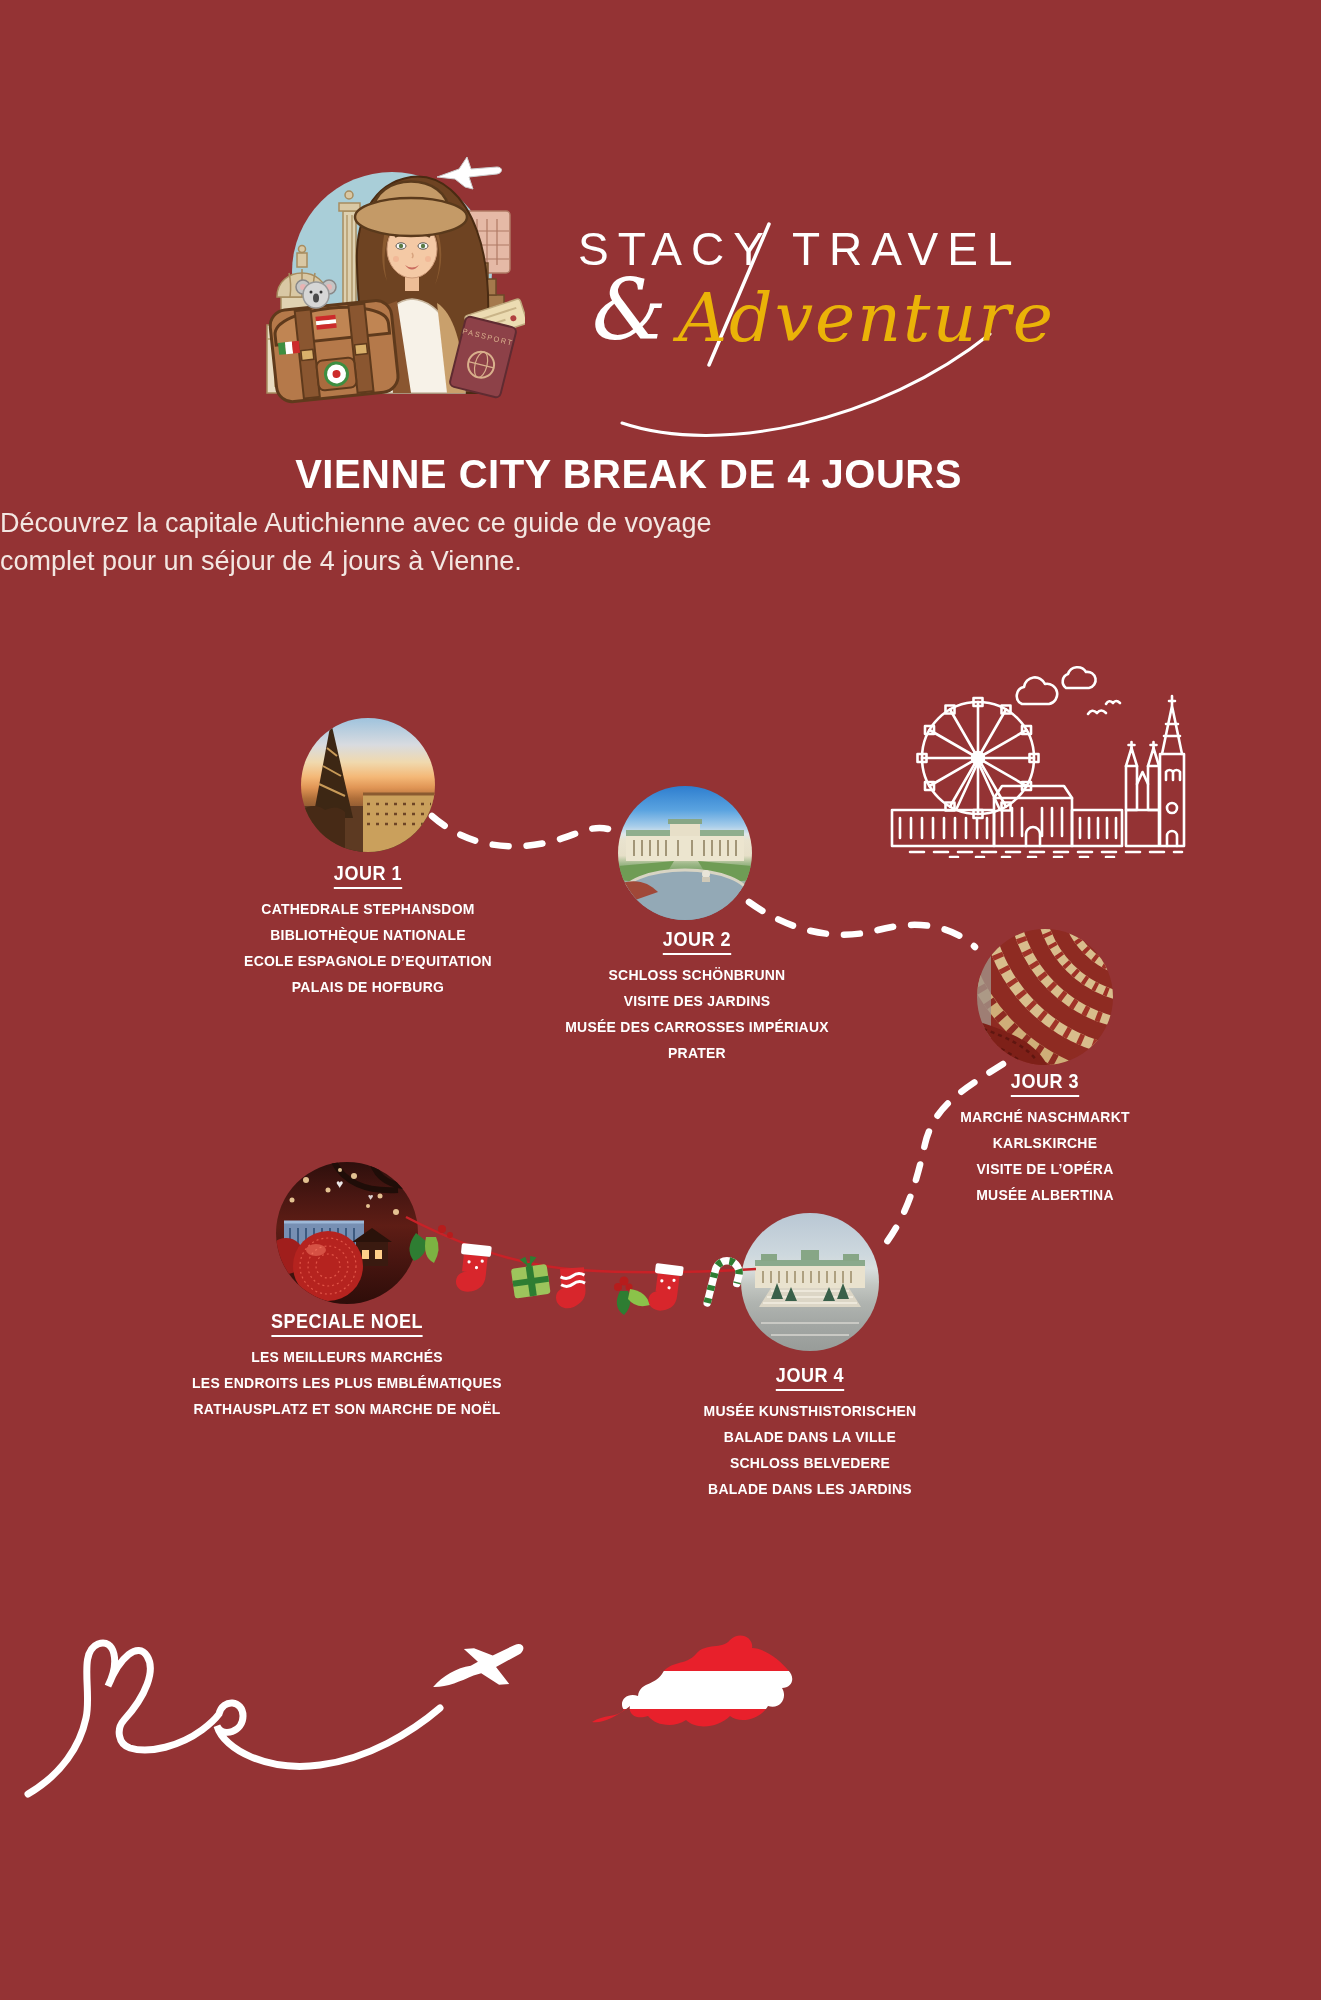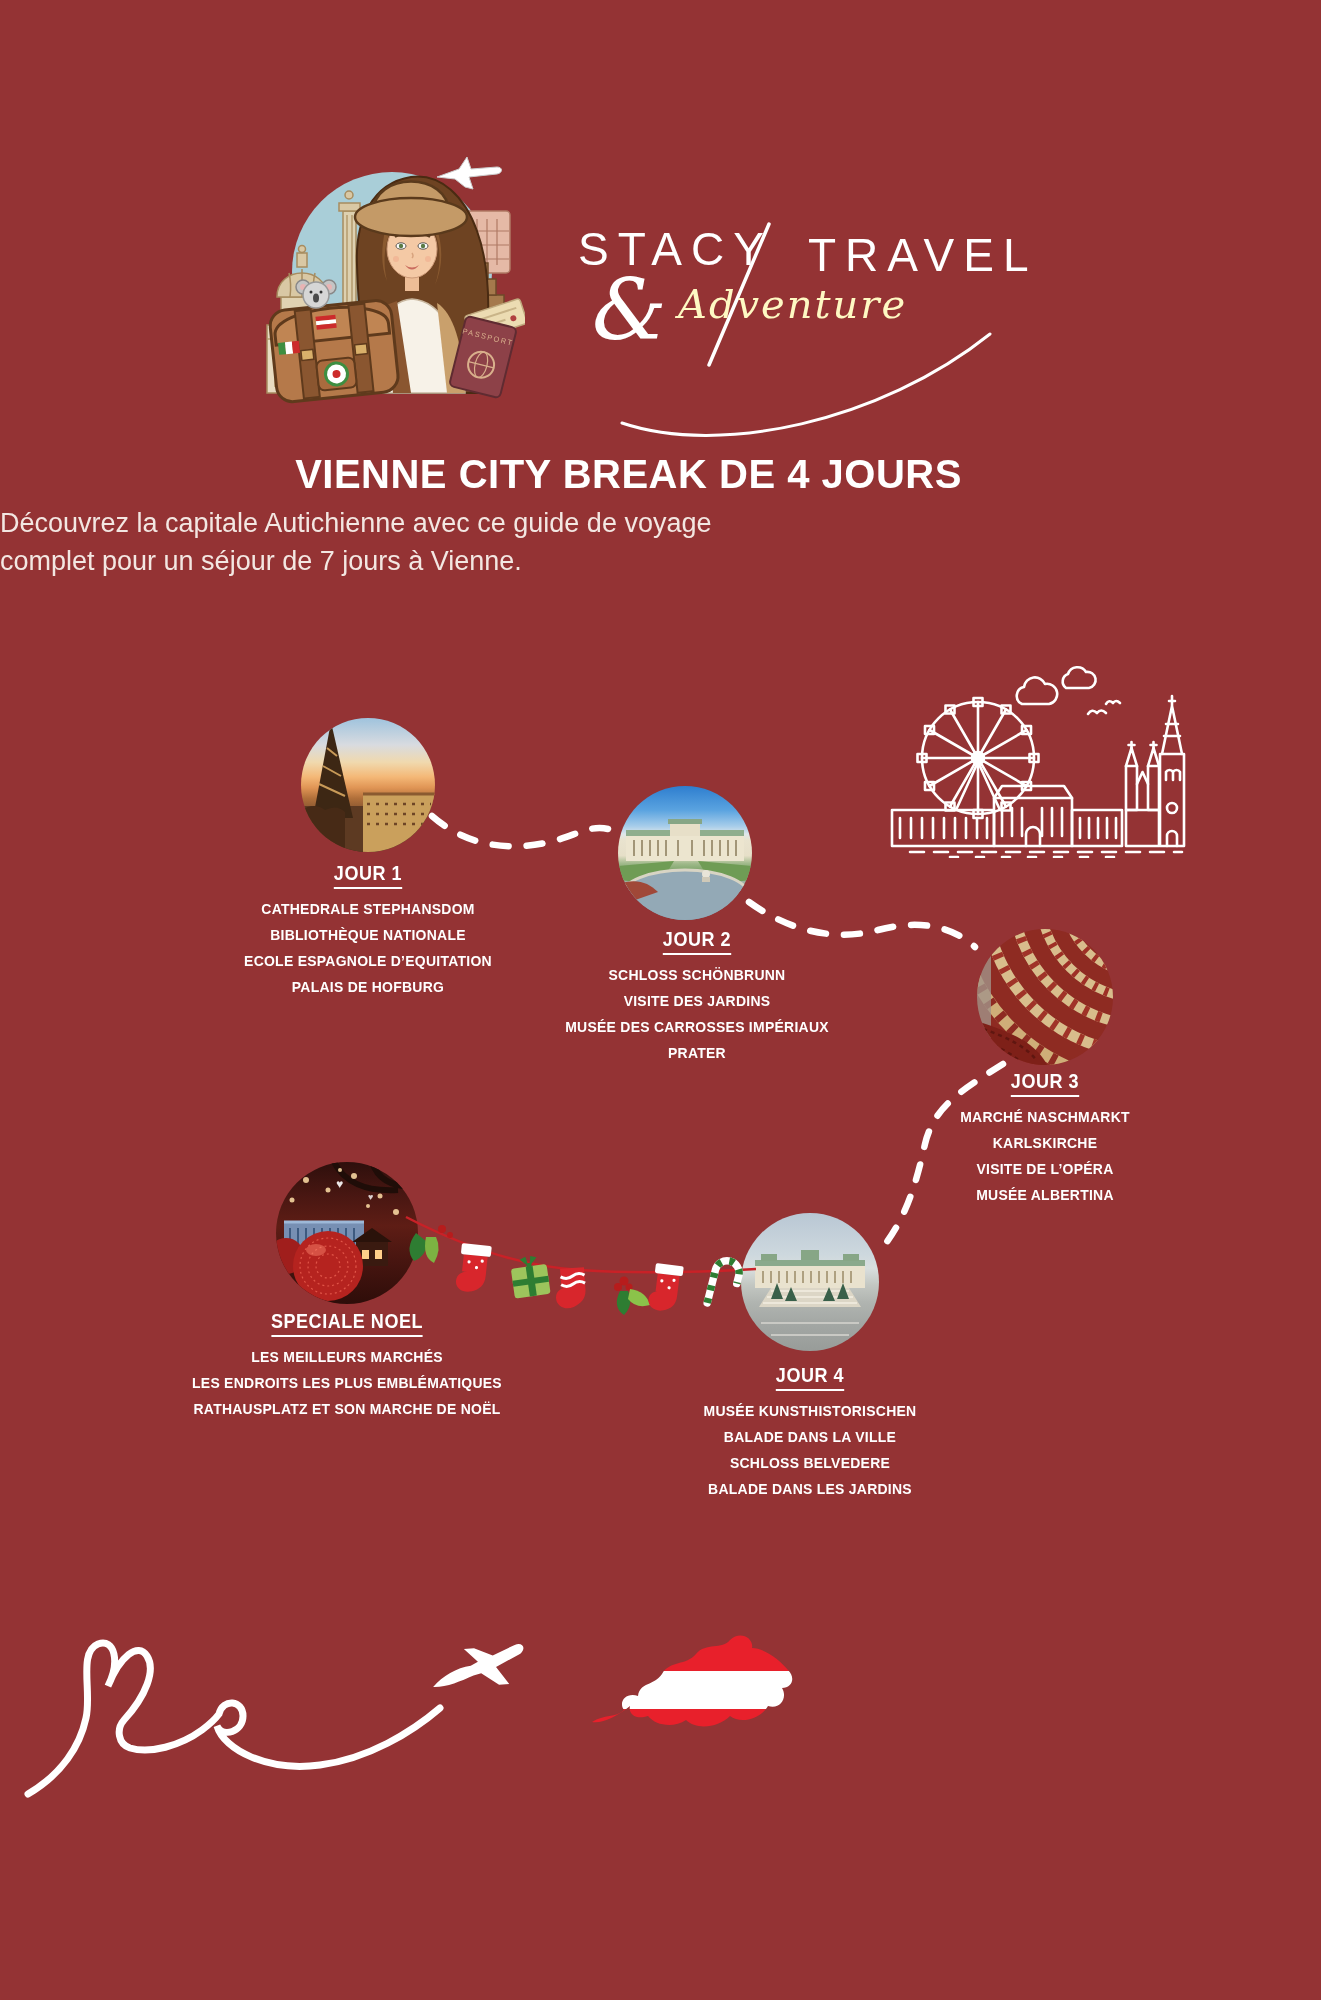--- a/index.html
+++ b/index.html
@@ -6,21 +6,21 @@
   .canvas{position:relative;width:1321px;height:2000px;background:#943334;overflow:hidden;
           font-family:"Liberation Sans",sans-serif;margin:0 auto;}
   .abs{position:absolute;}
   svg{display:block;}
 
   
   .brand-word{position:absolute;color:#fff;font-size:46px;font-weight:400;
               letter-spacing:9px;font-family:"Liberation Sans",sans-serif;}
   .brand-amp{position:absolute;color:#fff;font-size:84px;font-style:italic;
              font-family:"DejaVu Serif",serif;line-height:1;}
-  .brand-script{position:absolute;color:#fef9c3;font-size:40px;font-style:italic;
+  .brand-script{position:absolute;color:#eab308;font-size:68px;font-style:italic;
                 font-family:"DejaVu Serif",serif;letter-spacing:2px;line-height:1;text-align:center;}
 
   
   .main-title{position:absolute;left:0;top:452px;width:1257px;text-align:center;
               color:#ffffff;font-size:40px;font-weight:700;letter-spacing:.5px;}
   .subtitle{position:absolute;left:0;width:1321px;text-align:left;
             color:#f3e7e2;font-size:27px;font-weight:400;}
 
   
   .day{position:absolute;text-align:center;color:#ffffff;transform:scaleX(.9);}
@@ -153,27 +153,27 @@
       <ellipse cx="268" cy="250" rx="6" ry="13" stroke="#d9b08c" stroke-width="1.2" fill="none"></ellipse>
       <path d="M255 250 H281" stroke="#d9b08c" stroke-width="1.2"></path>
     </g>
   </svg>
 
   <svg class="abs" style="left:560px;top:210px;" width="480" height="250" viewBox="0 0 480 250">
     <path d="M209 14 L149 155" stroke="#ffffff" stroke-width="3.5" stroke-linecap="round"></path>
     <path d="M62 213 C160 246 320 212 430 124" stroke="#ffffff" stroke-width="3" fill="none" stroke-linecap="round"></path>
   </svg>
   <div class="brand-word" style="left:578px;top:222px;">STACY</div>
-  <div class="brand-word" style="left:792px;top:228px;margin-left:16px;">TRAVEL</div>
+  <div class="brand-word" style="left:792px;top:222px;">TRAVEL</div>
   <div class="brand-amp" style="left:592px;top:268px;">&amp;</div>
   <div class="brand-script" style="left:678px;top:284px;">Adventure</div>
 
   <div class="main-title">VIENNE CITY BREAK DE 4 JOURS</div>
   <div class="subtitle" style="top:508px;">Découvrez la capitale Autichienne avec ce guide de voyage</div>
-  <div class="subtitle" style="top:546px;">complet pour un séjour de 7 jours à Vienne.</div>
+  <div class="subtitle" style="top:546px;">complet pour un séjour de 4 jours à Vienne.</div>
 
   <svg class="abs" style="left:890px;top:658px;" width="312" height="200" viewBox="0 0 312 200" fill="none" stroke="#ffffff" stroke-width="2.6" stroke-linecap="round" stroke-linejoin="round">
     <g>
       <circle cx="88" cy="100" r="56"></circle>
       <circle cx="88" cy="100" r="6"></circle>
       <path d="M88 100L144 100M88 100L136.5 128M88 100L116 148.5M88 100L88 156M88 100L60 148.5M88 100L39.5 128M88 100L32 100M88 100L39.5 72M88 100L60 51.5M88 100L88 44M88 100L116 51.5M88 100L136.5 72"></path>
       <rect x="139.5" y="96" width="9" height="8"></rect>
         <rect x="132" y="124" width="9" height="8"></rect>
       <rect x="111.5" y="144.5" width="9" height="8"></rect>
         <rect x="83.5" y="152" width="9" height="8"></rect>

